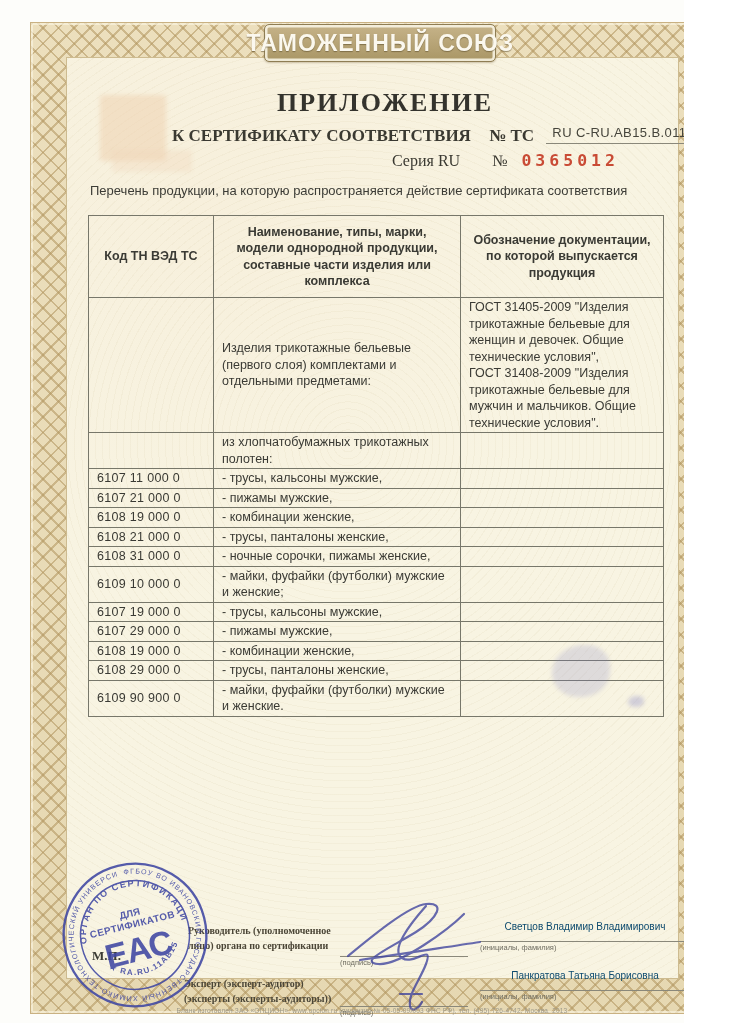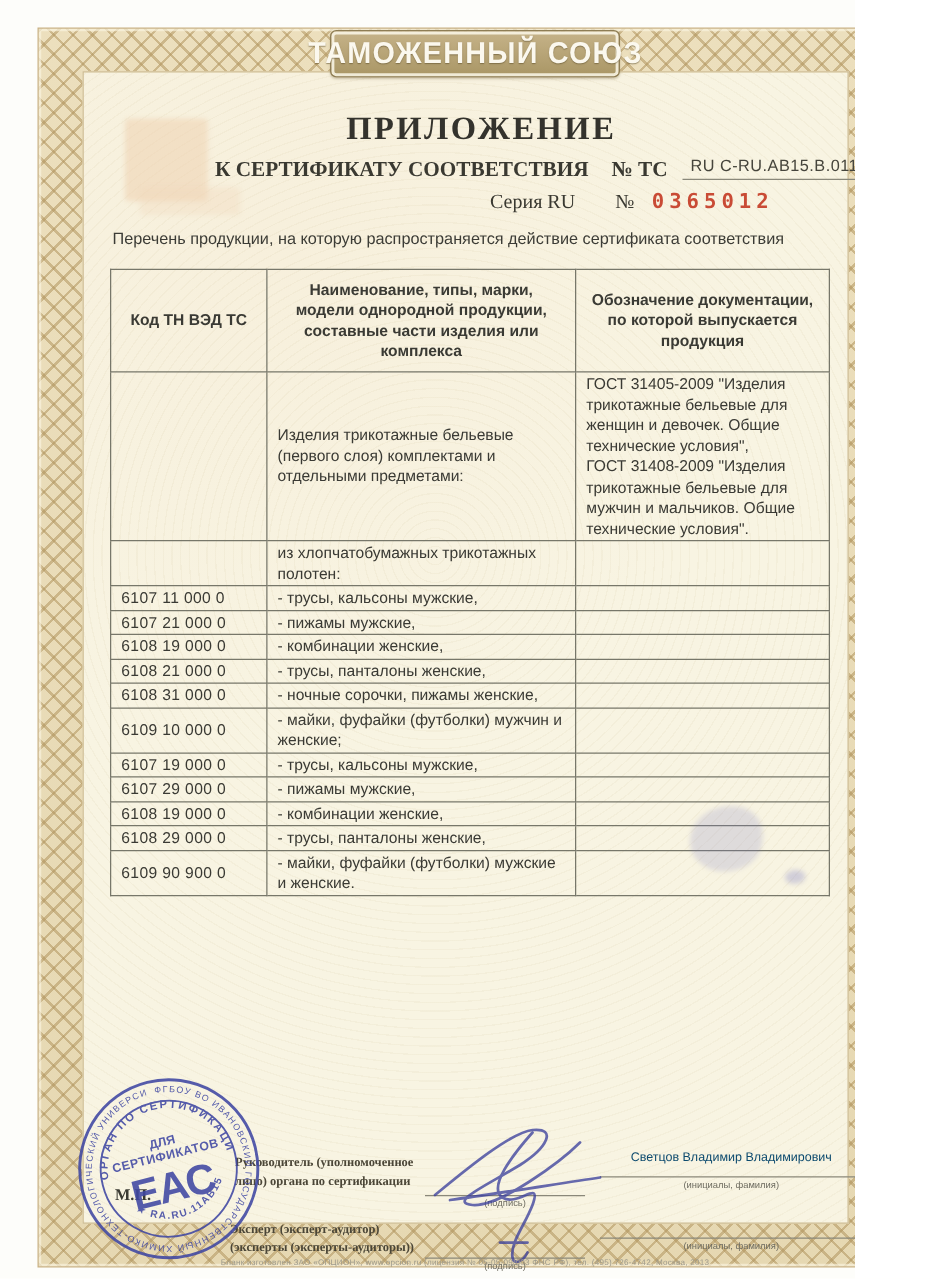--- a/index.html
+++ b/index.html
@@ -55,21 +55,21 @@
   .h-head{height:82px;}.h-big{height:124px;}.h-two{height:34px;}.h-one{height:17px;}
   td.code{letter-spacing:.3px;}
   td.doc{vertical-align:top;padding-top:4px;white-space:pre-line;line-height:1.38;}
   td.name{padding-right:4px;}
   tr.h-big td{vertical-align:top;padding-top:5px;}
 
   
   .sig-label{position:absolute;font-family:"Liberation Serif",serif;font-weight:600;
          font-size:10px;line-height:1.45;color:#4b4637;white-space:pre-line;}
   .sig-line{position:absolute;border-top:1px solid #8a887a;}
-  .sig-caption{position:absolute;font-size:7.5px;color:#6e6c60;text-align:center;}
+  .sig-caption{position:absolute;font-size:7.5px;color:#6e6c60;text-align:left;}
   .sig-name{position:absolute;font-size:10px;color:#0c4a6e;text-align:center;white-space:nowrap;}
   #mp-label{position:absolute;left:92px;top:948px;font-family:"Liberation Serif",serif;
          font-weight:bold;font-size:13px;color:#3b3b33;}
 
   
   #stamp{position:absolute;left:60px;top:860px;width:150px;height:150px;
          transform:rotate(-14deg);opacity:.88;}
   #stamp text{fill:#3f47a3;font-family:"Liberation Sans",sans-serif;}
   #stamp circle{stroke:#3f47a3;fill:none;}
 
@@ -156,21 +156,21 @@
       <td class="name">- трусы, панталоны женские,</td>
       <td class="doc"></td>
     </tr>
     <tr class="h-one">
       <td class="code">6108 31 000 0</td>
       <td class="name">- ночные сорочки, пижамы женские,</td>
       <td class="doc"></td>
     </tr>
     <tr class="h-two">
       <td class="code">6109 10 000 0</td>
-      <td class="name">- майки, фуфайки (футболки) мужчин и женские;</td>
+      <td class="name">- майки, фуфайки (футболки) мужские и женские;</td>
       <td class="doc"></td>
     </tr>
     <tr class="h-one">
       <td class="code">6107 19 000 0</td>
       <td class="name">- трусы, кальсоны мужские,</td>
       <td class="doc"></td>
     </tr>
     <tr class="h-one">
       <td class="code">6107 29 000 0</td>
       <td class="name">- пижамы мужские,</td>
@@ -199,20 +199,21 @@
   <div class="sig-line" style="left:340px;top:956px;width:128px;"></div>
   <div class="sig-caption" style="left:340px;top:958px;width:128px;">(подпись)</div>
   <div class="sig-name" style="left:474px;top:921px;width:222px;">Светцов Владимир Владимирович</div>
   <div class="sig-line" style="left:480px;top:941px;width:210px;"></div>
   <div class="sig-caption" style="left:480px;top:943px;width:210px;">(инициалы, фамилия)</div>
 
   <div class="sig-label" style="left:184px;top:977px;width:200px;">Эксперт (эксперт-аудитор)
 (эксперты (эксперты-аудиторы))</div>
   <div class="sig-line" style="left:340px;top:1006px;width:128px;"></div>
   <div class="sig-caption" style="left:340px;top:1008px;width:128px;">(подпись)</div>
+  <div class="sig-name" style="left:474px;top:970px;width:222px;">Панкратова Татьяна Борисовна</div>
   <div class="sig-line" style="left:480px;top:990px;width:210px;"></div>
   <div class="sig-caption" style="left:480px;top:992px;width:210px;">(инициалы, фамилия)</div>
 
   <div id="mp-label">М.П.</div>
 
   <svg id="signature" width="160" height="120" viewBox="0 0 160 120">
     <g fill="none" stroke="#3a3f9d" stroke-width="2.2" stroke-linecap="round" opacity="0.85">
       <path d="M18,58 C40,40 78,8 96,6 C116,4 108,20 86,34 C60,50 28,64 48,66 C70,68 120,30 134,16"></path>
       <path d="M96,8 C80,26 60,52 72,60 C84,68 104,44 96,66 C90,82 78,96 80,108 C81,114 88,112 92,104"></path>
       <path d="M30,62 C60,58 110,50 150,44"></path>

